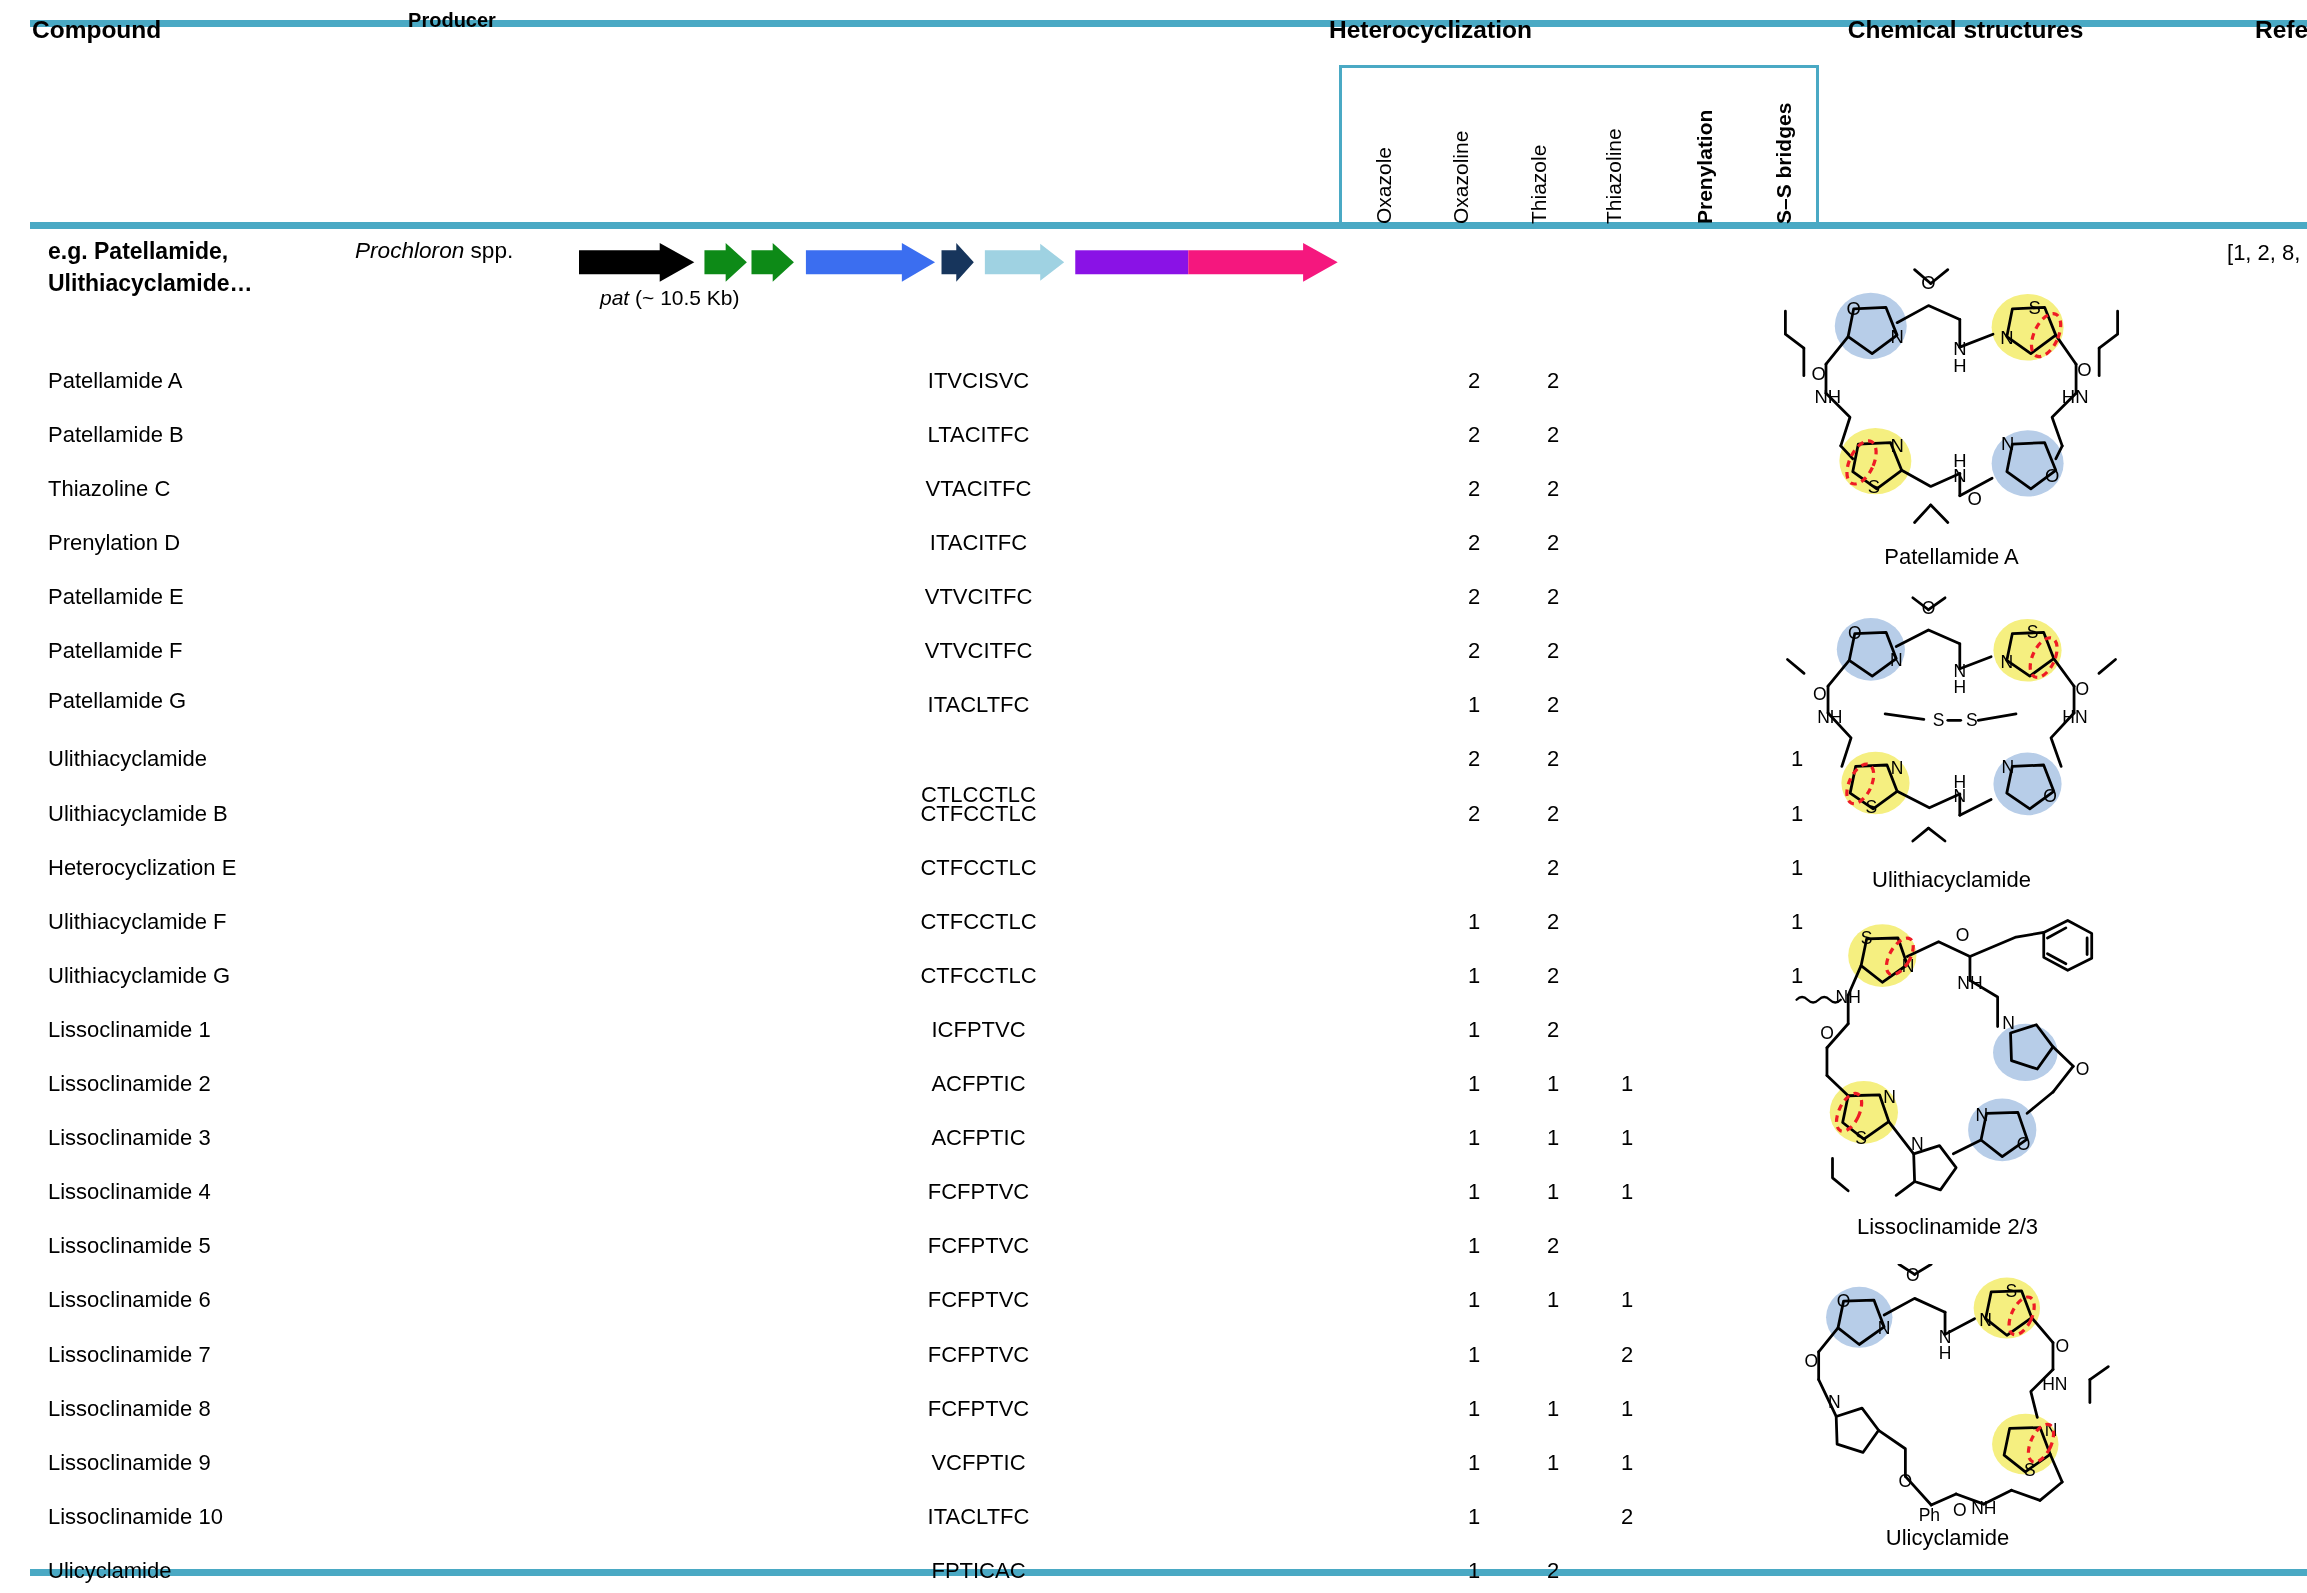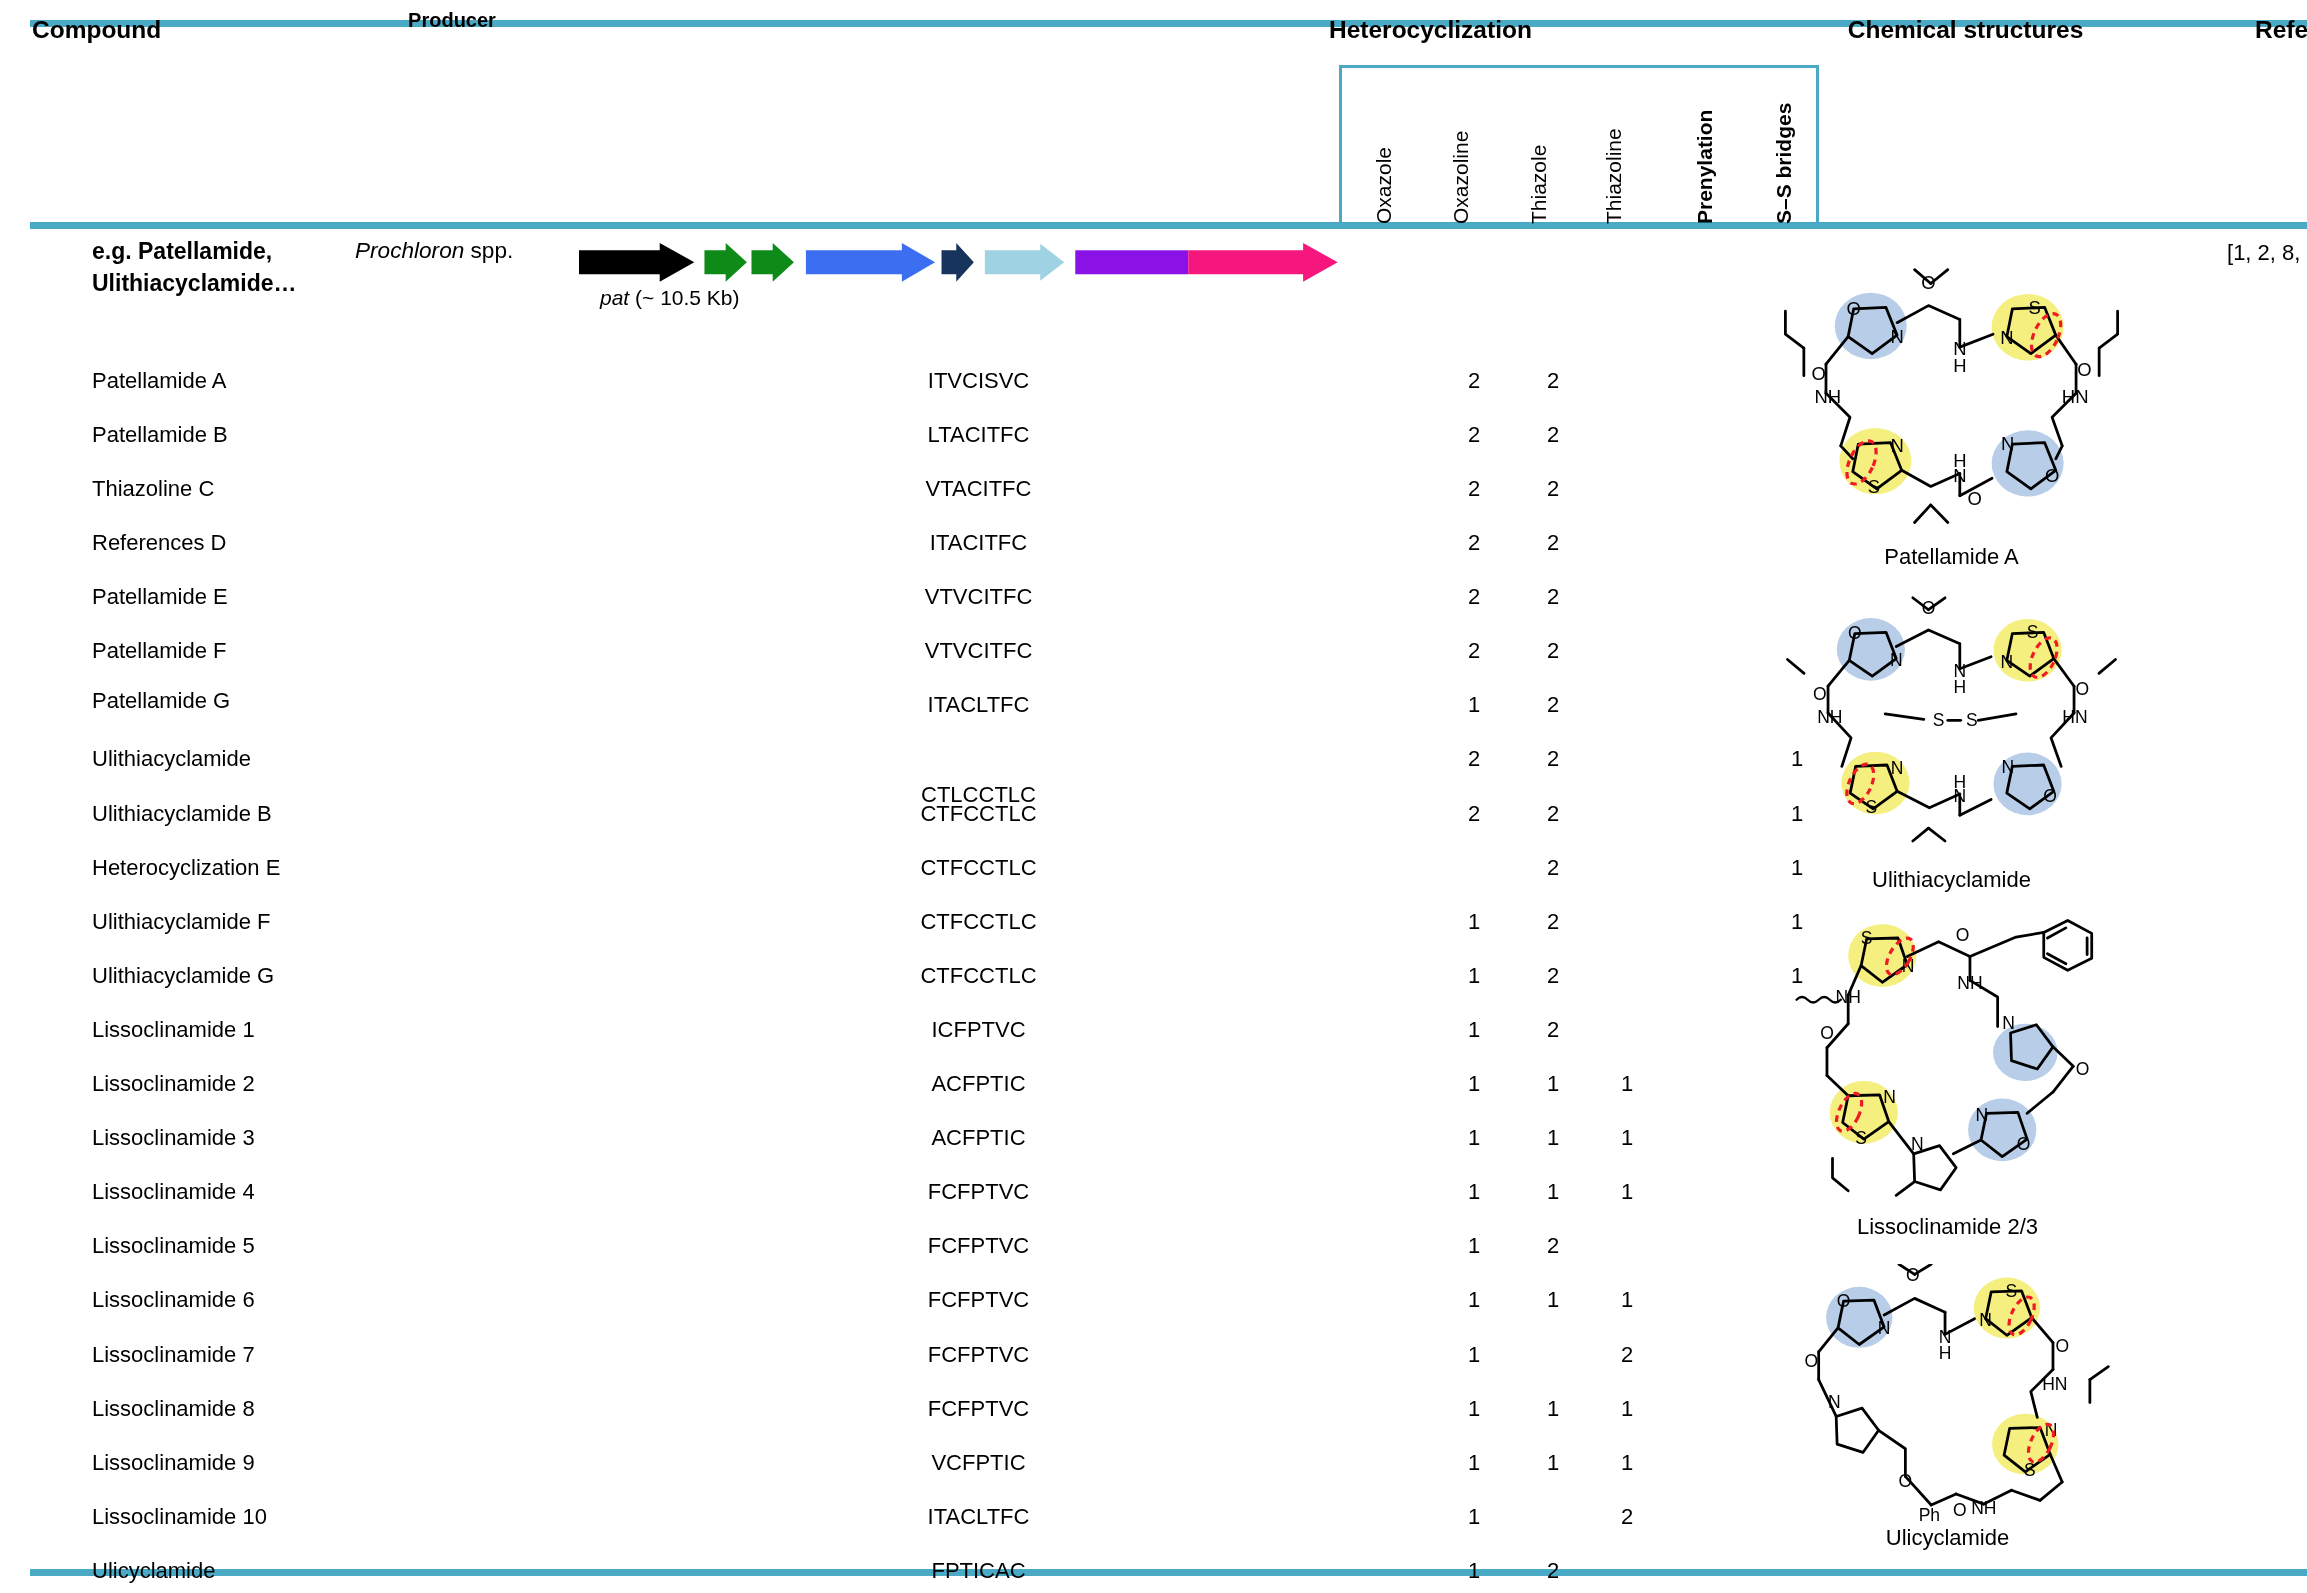--- a/index.html
+++ b/index.html
@@ -38,21 +38,21 @@
     writing-mode:vertical-rl;
     transform:rotate(180deg);
     font-size:21px;
     white-space:nowrap;
     line-height:1;
   }
   .vhdr.bold{font-weight:bold;}
 
   
   .cell{position:absolute;font-size:22px;line-height:1;white-space:nowrap;}
-  .c-compound{left:48px;text-align:left;margin-left:44px;}
+  .c-compound{left:48px;text-align:left;}
   .c-compound.bold{font-weight:bold;font-size:23px;}
   .c-producer{left:355px;text-align:left;font-style:italic;font-size:22.6px;}
   .c-producer .nonital{font-style:normal;}
   .c-seq{width:351px;left:803px;text-align:center;}
   .num{width:42px;text-align:center;font-size:22px;}
   .c-refs{left:2215px;width:212px;text-align:center;font-size:22px;line-height:1.22;white-space:normal;}
   .col-oxazoline {left:1453px;}
   .col-thiazole  {left:1532px;}
   .col-thiazoline{left:1606px;}
   .col-ss        {left:1776px;}
@@ -130,21 +130,21 @@
       <div class="cell num col-oxazoline" style="top: 370px;">2</div>
       <div class="cell num col-thiazole" style="top: 370px;">2</div>
       <div class="cell c-compound" style="top: 424px;">Patellamide B</div>
       <div class="cell c-seq" style="top: 424px;">LTACITFC</div>
       <div class="cell num col-oxazoline" style="top: 424px;">2</div>
       <div class="cell num col-thiazole" style="top: 424px;">2</div>
       <div class="cell c-compound" style="top: 478px;">Thiazoline C</div>
       <div class="cell c-seq" style="top: 478px;">VTACITFC</div>
       <div class="cell num col-oxazoline" style="top: 478px;">2</div>
       <div class="cell num col-thiazole" style="top: 478px;">2</div>
-      <div class="cell c-compound" style="top: 532px;">References D</div>
+      <div class="cell c-compound" style="top: 532px;">Prenylation D</div>
       <div class="cell c-seq" style="top: 532px;">ITACITFC</div>
       <div class="cell num col-oxazoline" style="top: 532px;">2</div>
       <div class="cell num col-thiazole" style="top: 532px;">2</div>
       <div class="cell c-compound" style="top: 586px;">Patellamide E</div>
       <div class="cell c-seq" style="top: 586px;">VTVCITFC</div>
       <div class="cell num col-oxazoline" style="top: 586px;">2</div>
       <div class="cell num col-thiazole" style="top: 586px;">2</div>
       <div class="cell c-compound" style="top: 640px;">Patellamide F</div>
       <div class="cell c-seq" style="top: 640px;">VTVCITFC</div>
       <div class="cell num col-oxazoline" style="top: 640px;">2</div>

